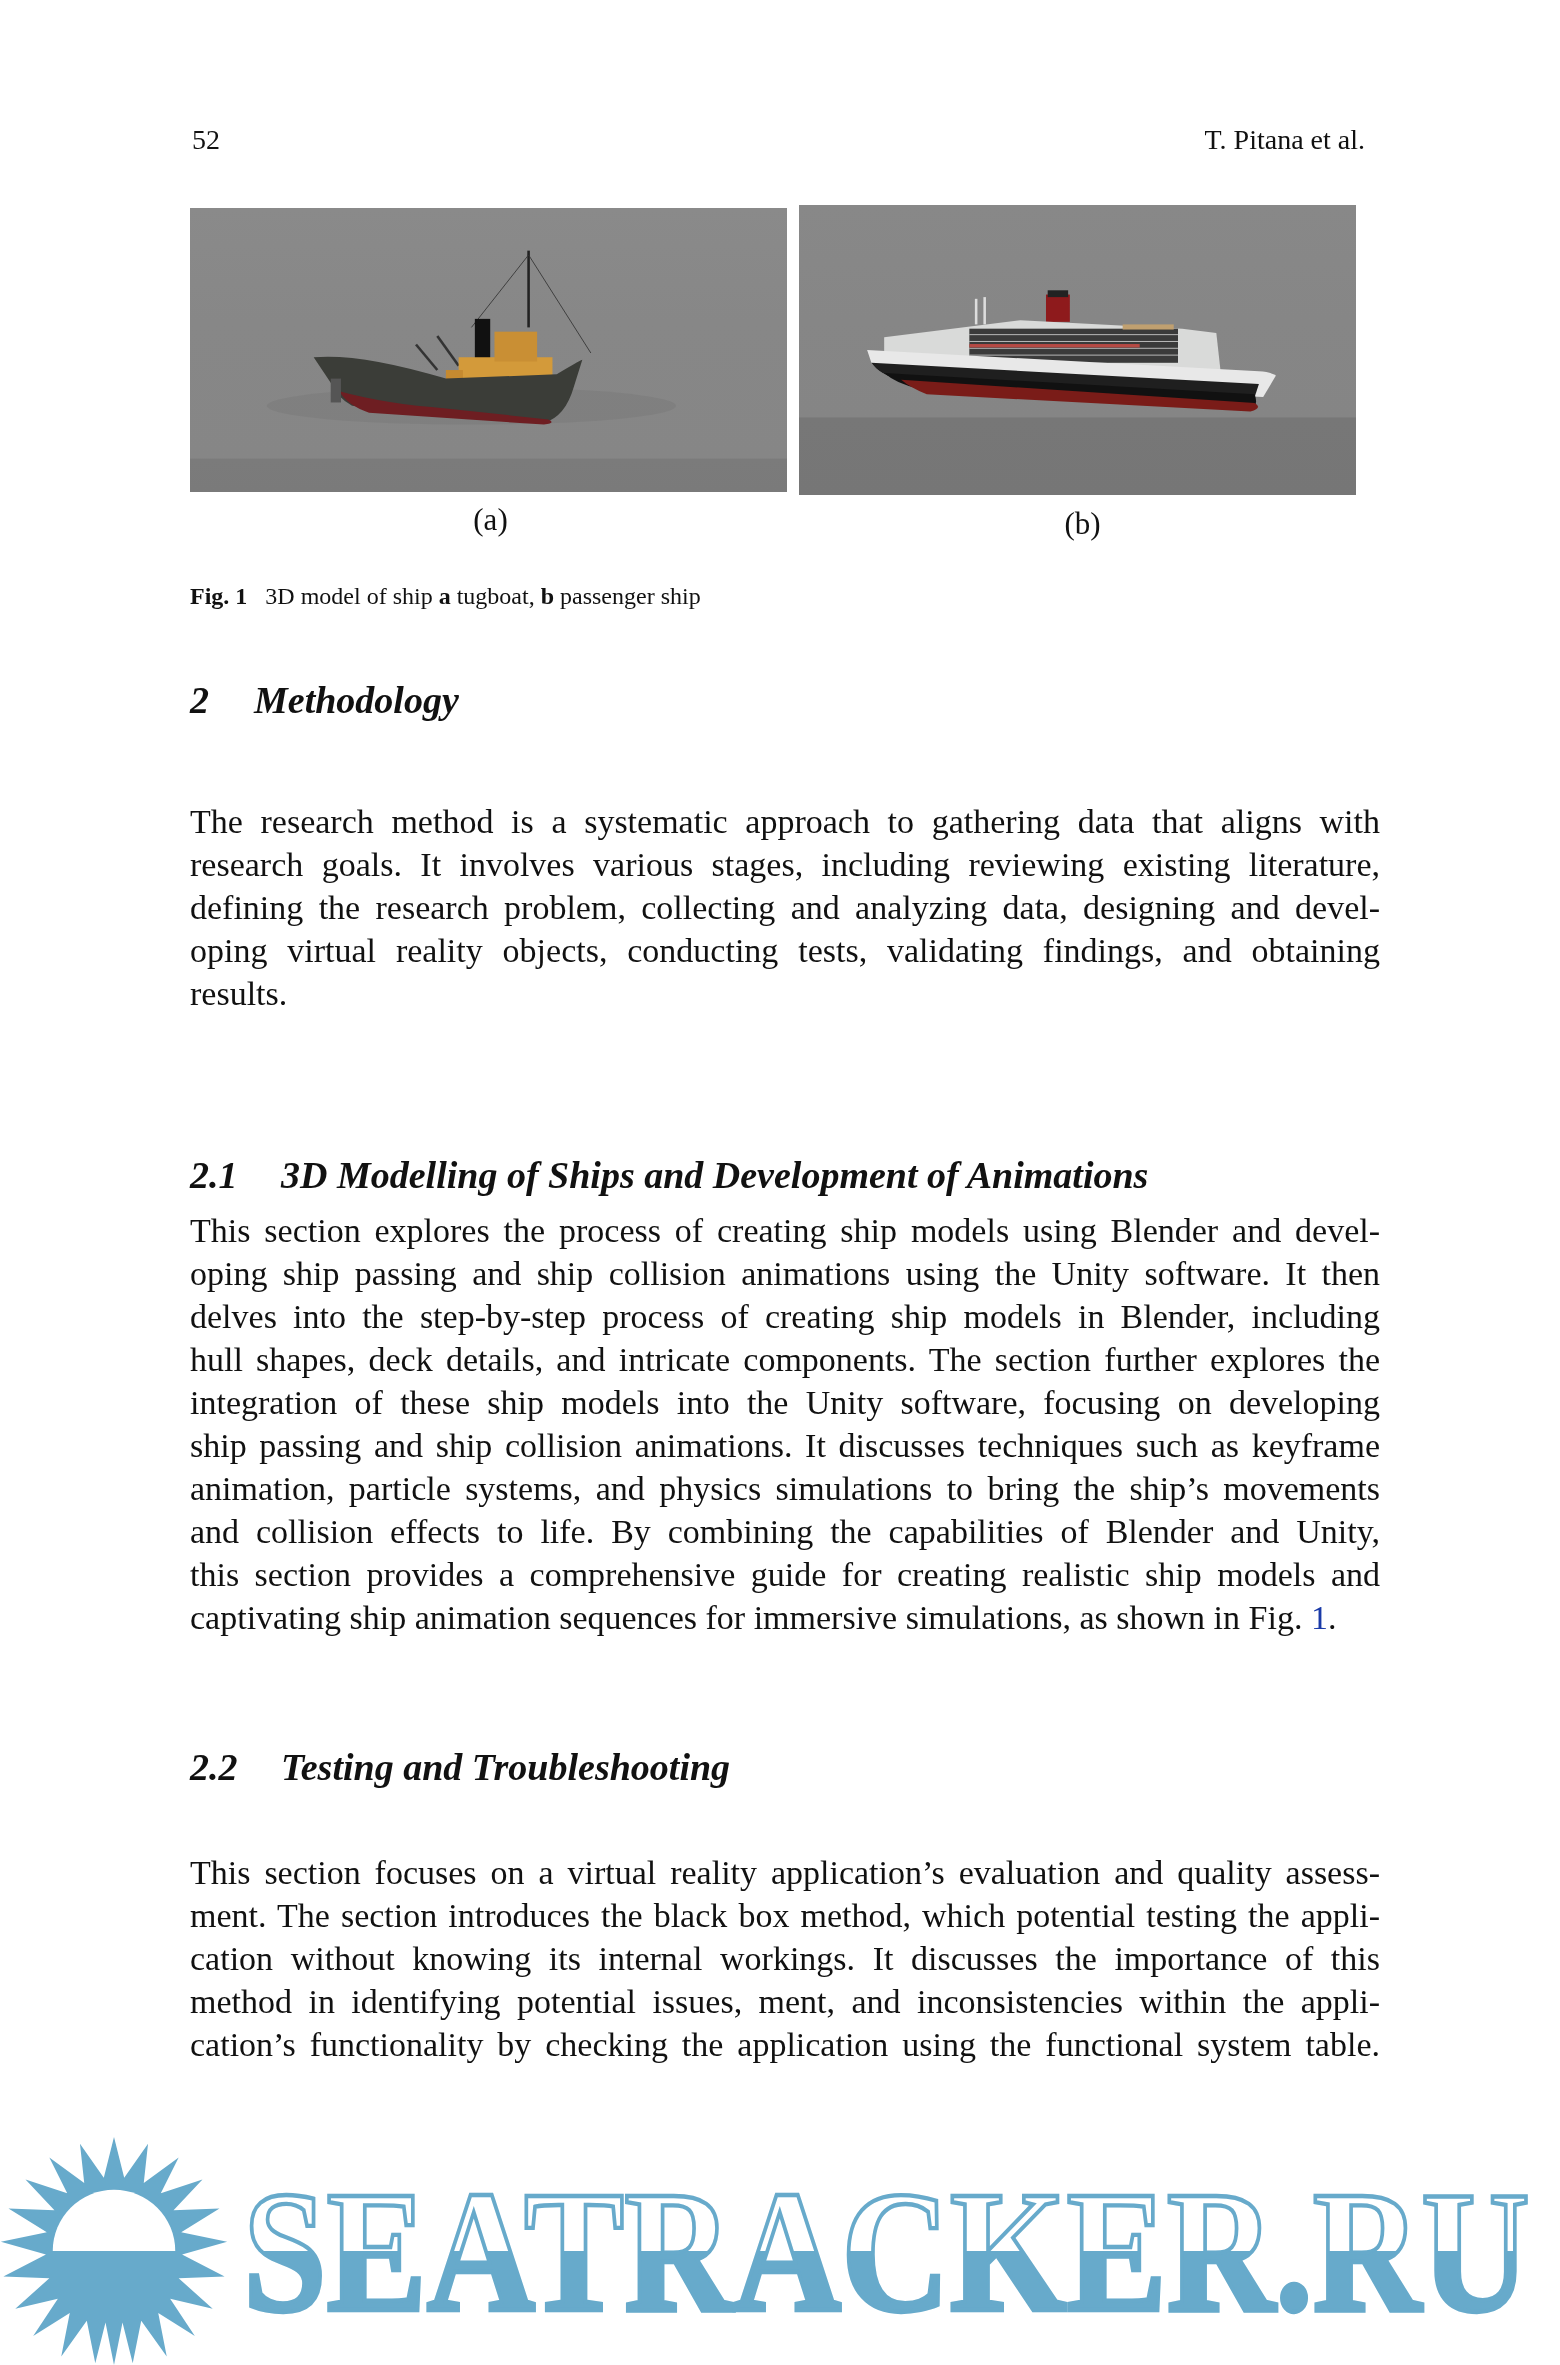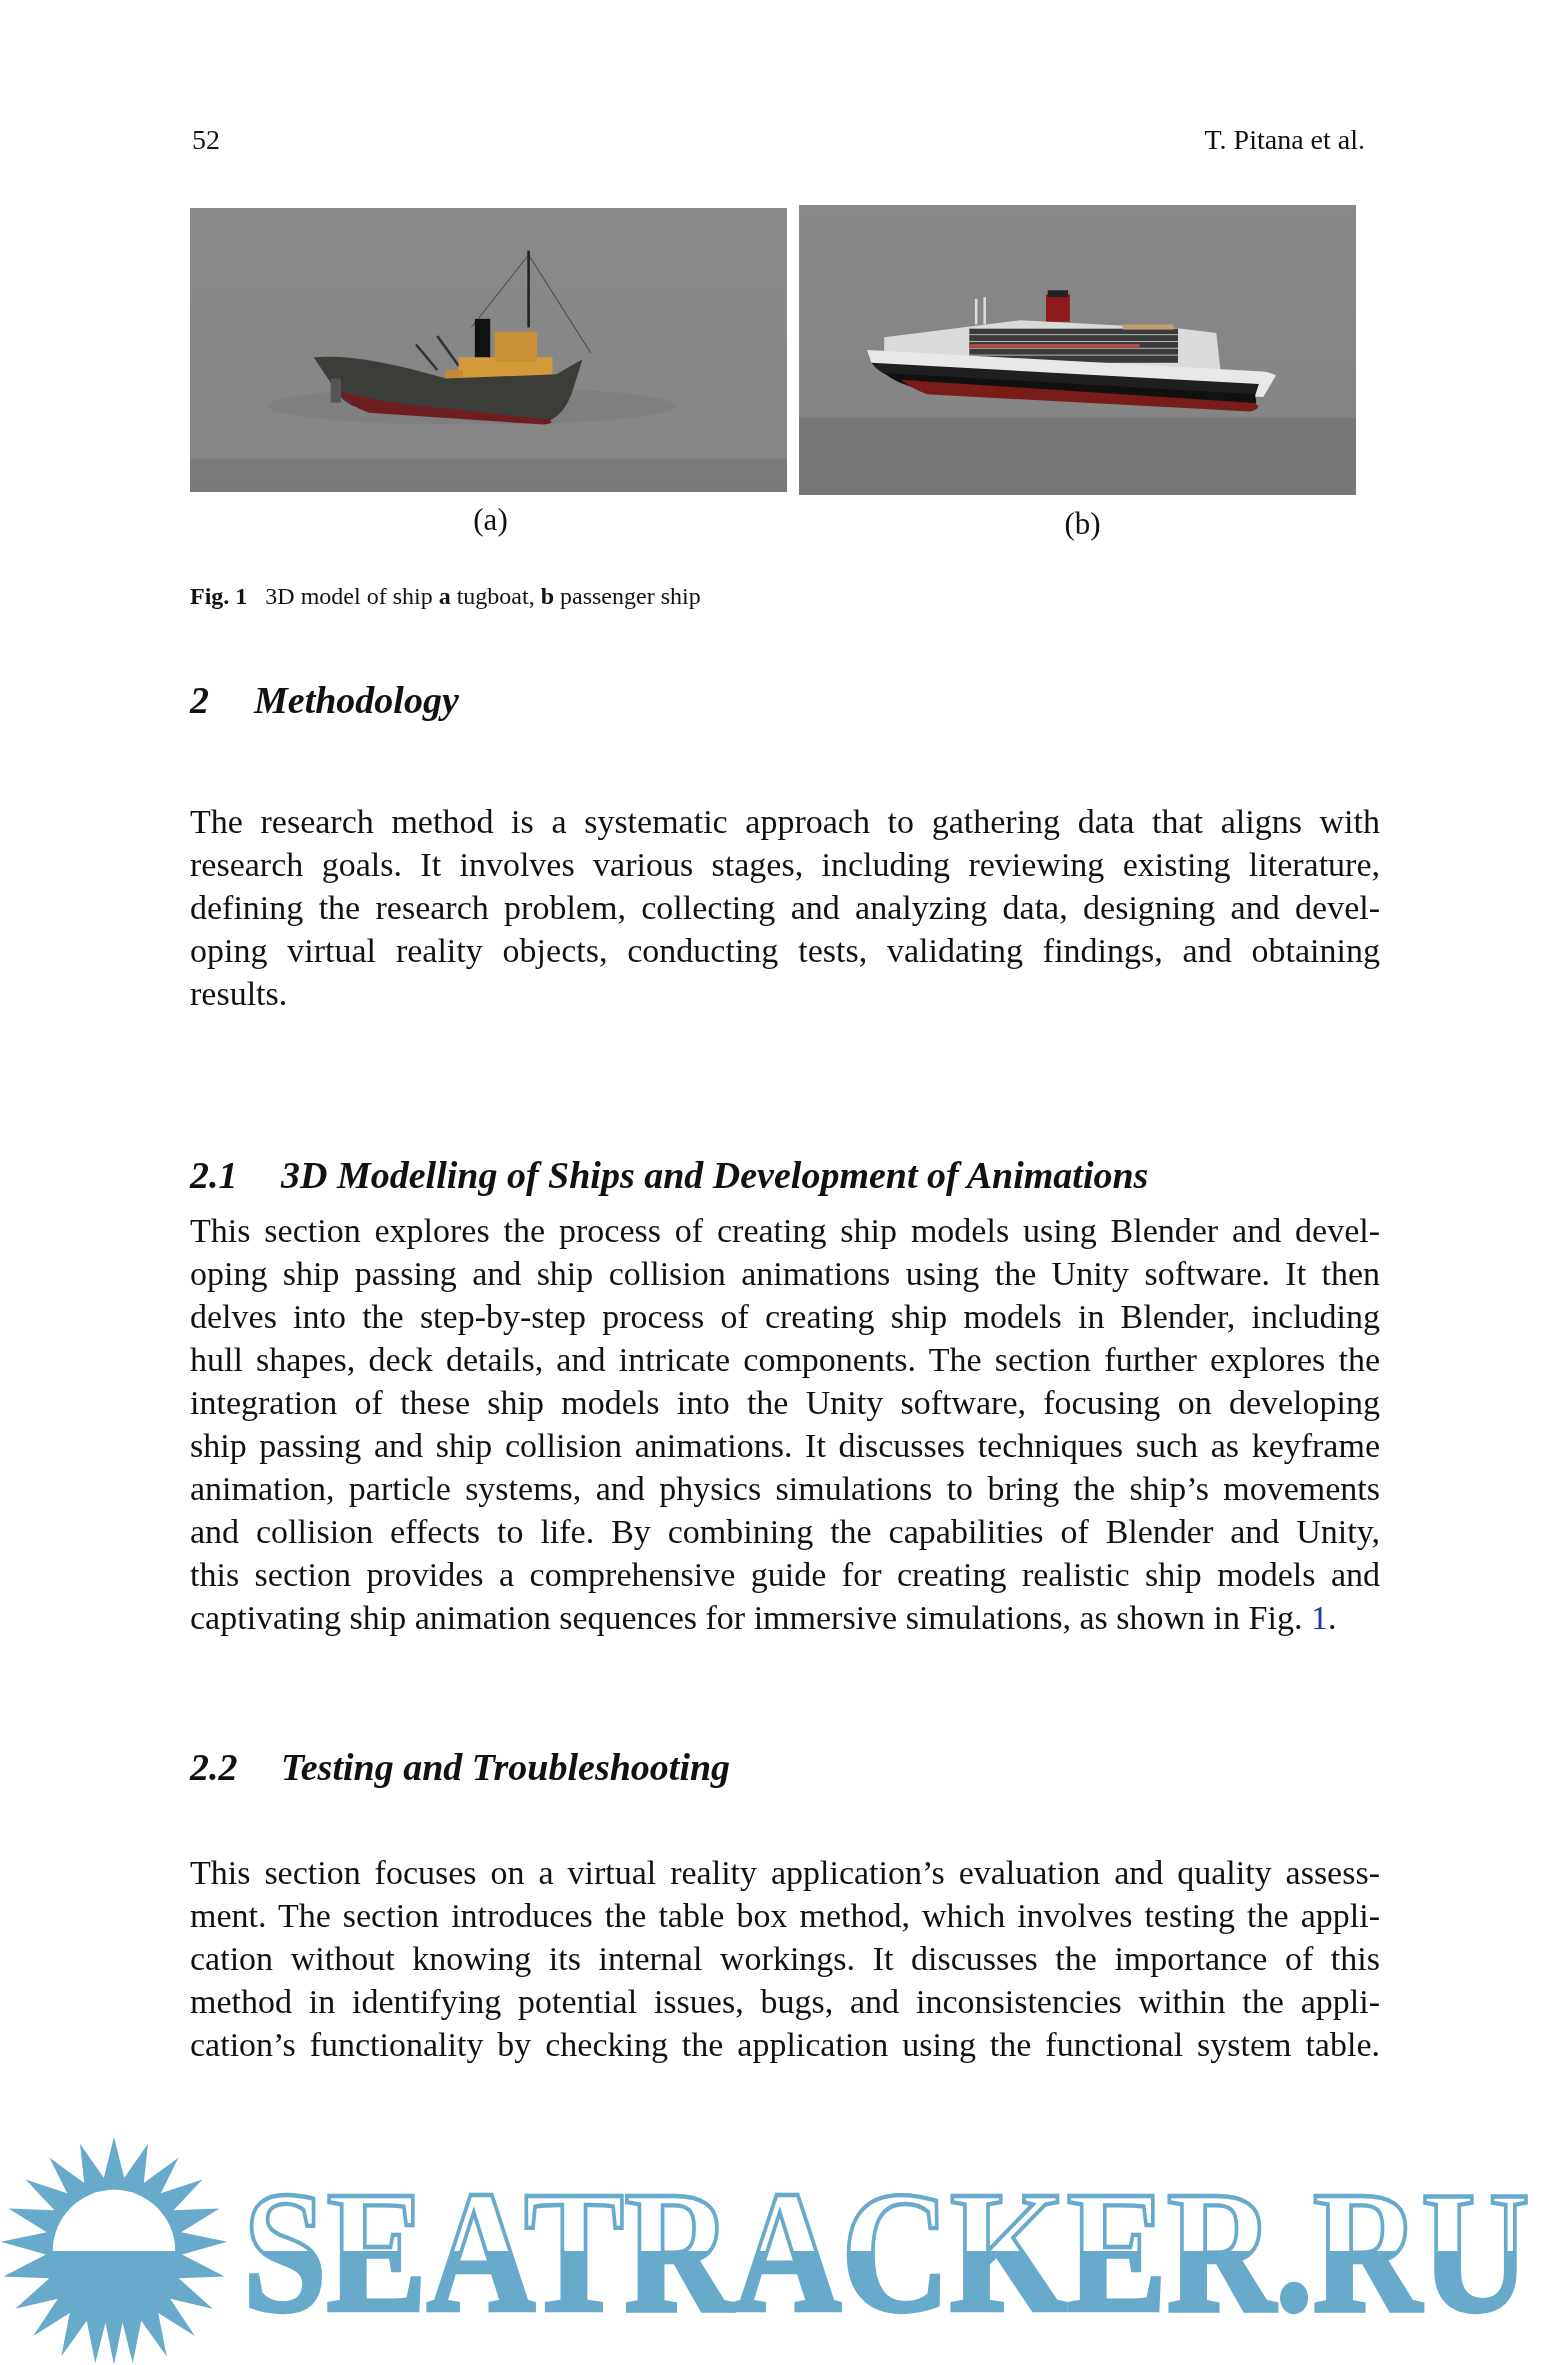--- a/index.html
+++ b/index.html
@@ -125,23 +125,23 @@
   <span class="line">ship passing and ship collision animations. It discusses techniques such as keyframe</span>
   <span class="line">animation, particle systems, and physics simulations to bring the ship’s movements</span>
   <span class="line">and collision effects to life. By combining the capabilities of Blender and Unity,</span>
   <span class="line">this section provides a comprehensive guide for creating realistic ship models and</span>
   <span class="line last"><span>captivating ship animation sequences for immersive simulations, as shown in Fig. </span><a class="fig-link">1</a><span>.</span></span>
 </div>
 
 <div class="abs h2" id="sec22-heading"><span class="num">2.2</span><span>Testing and Troubleshooting</span></div>
 <div class="abs para" id="sec22-para">
   <span class="line">This section focuses on a virtual reality application’s evaluation and quality assess-</span>
-  <span class="line">ment. The section introduces the table box method, which involves testing the appli-</span>
+  <span class="line">ment. The section introduces the black box method, which potential testing the appli-</span>
   <span class="line">cation without knowing its internal workings. It discusses the importance of this</span>
-  <span class="line">method in identifying potential issues, bugs, and inconsistencies within the appli-</span>
+  <span class="line">method in identifying potential issues, ment, and inconsistencies within the appli-</span>
   <span class="line">cation’s functionality by checking the application using the functional system table.</span>
 </div>
 
 <div class="abs" id="watermark">
   <svg id="wm-logo" viewBox="-134 -134 268 268">
     <defs>
       <clipPath id="topHalf">
           <rect x="-134" y="-134" width="268" height="134"></rect>
         </clipPath>
     </defs>

